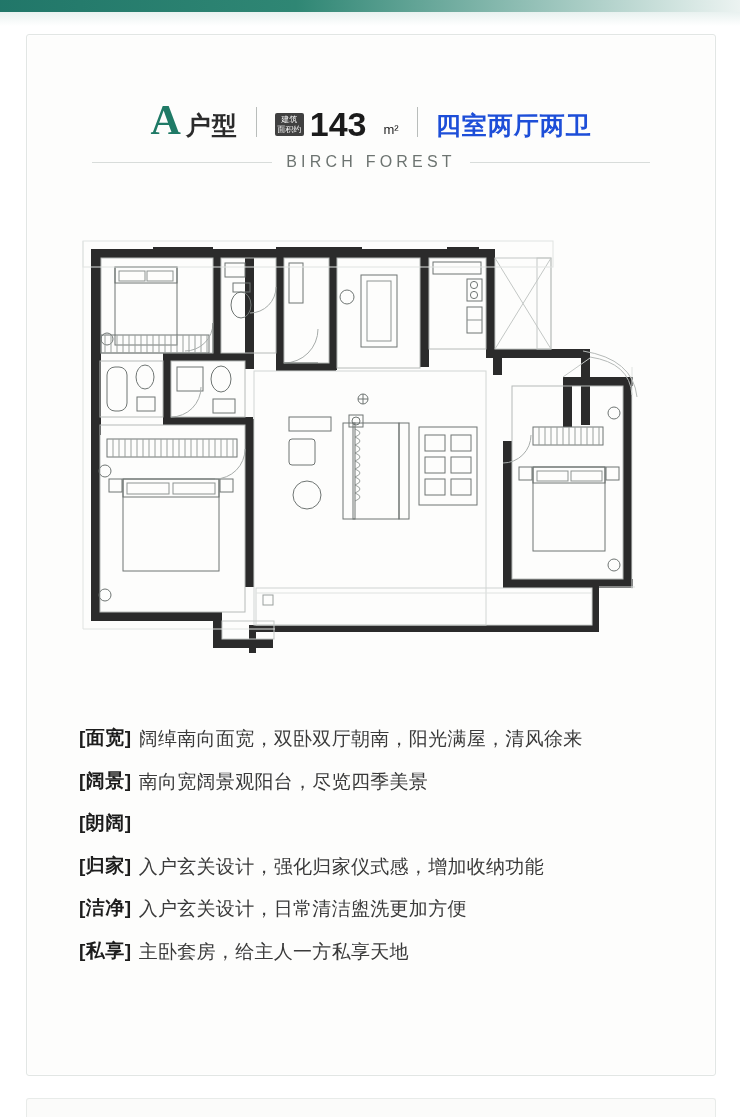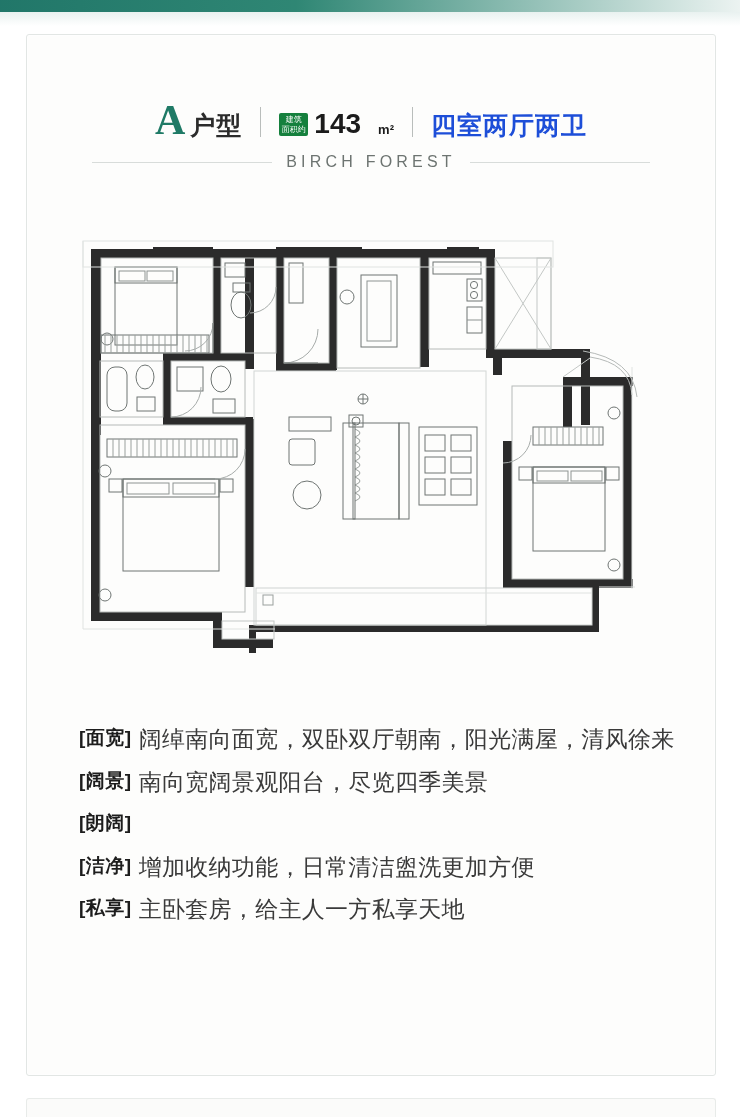--- a/index.html
+++ b/index.html
@@ -86,44 +86,44 @@
     margin: 0 18px 2px 18px;
   }
   .areabox {
     display: flex;
     align-items: flex-end;
   }
   .area-tag {
     width: 29px;
     height: 23px;
     border-radius: 2px;
-    background: #15803d;
+    background: #404040;
     color: #fff;
     font-size: 8px;
     line-height: 10px;
     display: flex;
     flex-direction: column;
     align-items: center;
     justify-content: center;
     margin-right: 6px;
     margin-bottom: 3px;
     letter-spacing: 0px;
   }
   .area-num {
-    font-size: 28px;
+    font-size: 34px;
     line-height: 30px;
     font-weight: 700;
     color: #1b1b1b;
     font-family: "Liberation Sans", sans-serif;
   }
   .area-unit {
     font-size: 13px;
     line-height: 15px;
     color: #1b1b1b;
-    font-weight: 700;
+    font-weight: 400;
     margin-left: 17px;
     margin-bottom: 2px;
   }
   .rooms {
     font-size: 25px;
     line-height: 28px;
     color: #1d4ed8;
     font-weight: 700;
     letter-spacing: 1px;
   }
@@ -172,21 +172,21 @@
   }
   .f-tag {
     font-size: 19px;
     color: #1d1d1d;
     font-weight: 700;
     white-space: nowrap;
     letter-spacing: 0.5px;
     margin-right: 7px;
   }
   .f-text {
-    font-size: 23px;
+    font-size: 19px;
     color: #3a3a3a;
     letter-spacing: 0.3px;
     line-height: 24px;
   }
 </style>
 </head>
 <body>
 
 <div class="page">
 
@@ -458,24 +458,28 @@
 
       <div class="feature">
         <span class="f-tag">[<span>阔景</span>]</span>
         <span class="f-text">南向宽阔景观阳台，尽览四季美景</span>
       </div>
 
       <div class="feature">
         <span class="f-tag">[<span>朗阔</span>]</span>
       </div>
 
+      <div class="feature">
+        <span class="f-tag">[<span>归家</span>]</span>
+        <span class="f-text">入户玄关设计，强化归家仪式感，增加收纳功能</span>
+      </div>
 
       <div class="feature">
         <span class="f-tag">[<span>洁净</span>]</span>
-        <span class="f-text">增加收纳功能，日常清洁盥洗更加方便</span>
+        <span class="f-text">入户玄关设计，日常清洁盥洗更加方便</span>
       </div>
 
       <div class="feature">
         <span class="f-tag">[<span>私享</span>]</span>
         <span class="f-text">主卧套房，给主人一方私享天地</span>
       </div>
 
 
     </div>
   </div>

